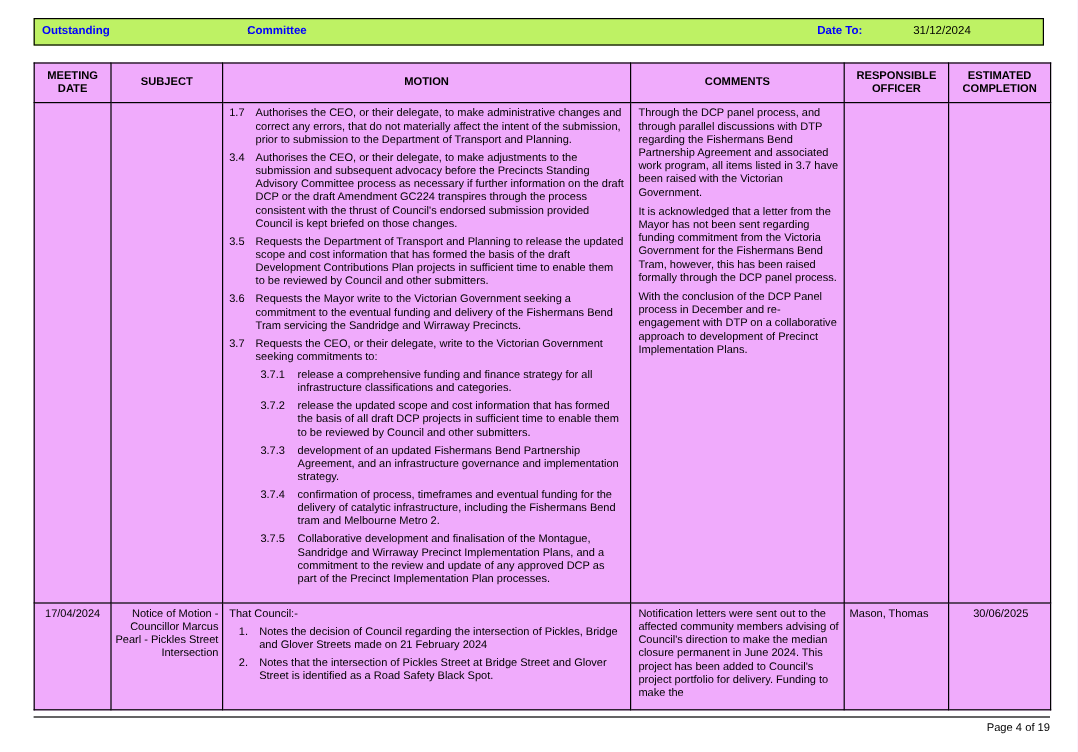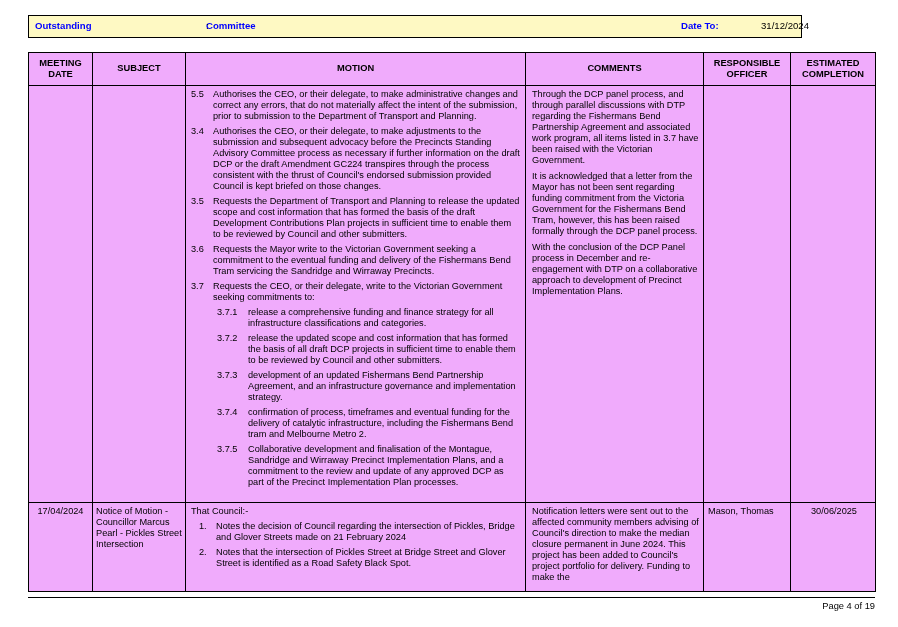--- a/index.html
+++ b/index.html
@@ -1,22 +1,22 @@
 <!DOCTYPE html>
 <html><head>
 <meta charset="utf-8">
 <style>
   * { margin:0; padding:0; box-sizing:border-box; }
   html,body { width:898px; height:627px; background:#ffffff; }
   body { font-family:"Liberation Sans","DejaVu Sans",sans-serif; color:#000; position:relative; overflow:hidden; }
 
   
   .topbar {
-    position:absolute; left:28px; top:15px; width:774px; height:23px;
-    border:1.5px solid #000; background:#fef9c3;
+    position:absolute; left:28px; top:15px; width:842px; height:23px;
+    border:1.5px solid #000; background:#bef264;
   }
   .topbar span { position:absolute; top:0; line-height:20px; font-size:9.6px; white-space:nowrap; }
   .blue { color:#0000FF; font-weight:bold; }
   .tb-status    { left:6px; }
   .tb-comlbl    { left:177px; }
   .tb-comcolon  { color:#000; font-weight:normal; }
   .tb-comval    { left:257px; }
   .tb-datelbl   { left:652px; }
   .tb-dateval   { left:732px; }
 
@@ -29,21 +29,21 @@
   table.report th, table.report td { border:1px solid #000; vertical-align:top; }
   table.report th {
     height:33px; vertical-align:middle; text-align:center;
     font-size:9.3px; font-weight:bold; line-height:11.5px; padding:2px 3px;
   }
   td { font-size:9.2px; line-height:11px; }
   tr.row-a { height:417px; }
   tr.row-b { height:81px; }
 
   td.c-date   { text-align:center; padding:3px 1px; }
-  td.c-subj   { text-align:left; padding:3px 3px; }
+  td.c-subj   { text-align:right; padding:3px 3px; }
   td.c-motion { padding:3px 5px; }
   td.c-comm   { padding:3px 4px; }
   td.c-off    { padding:3px 4px; }
   td.c-est    { padding:3px 20px; }
 
   .mi { display:flex; margin-bottom:4px; }
   .mi .num { flex:0 0 22px; }
   .mi .txt { flex:1 1 auto; }
   .mi.l2 { margin-left:26px; }
   .mi.l2 .num { flex:0 0 31px; }
@@ -87,21 +87,21 @@
       <th>RESPONSIBLE OFFICER</th>
       <th>ESTIMATED COMPLETION</th>
     </tr>
   </thead>
   <tbody>
     <tr class="row-a">
       <td class="c-date"></td>
       <td class="c-subj"></td>
       <td class="c-motion">
         <div class="mi l1">
-            <span class="num">5.5</span>
+            <span class="num">1.7</span>
             <span class="txt">Authorises the CEO, or their delegate, to make administrative changes and correct any errors, that do not materially affect the intent of the submission, prior to submission to the Department of Transport and Planning.</span>
           </div>
         <div class="mi l1">
             <span class="num">3.4</span>
             <span class="txt">Authorises the CEO, or their delegate, to make adjustments to the submission and subsequent advocacy before the Precincts Standing Advisory Committee process as necessary if further information on the draft DCP or the draft Amendment GC224 transpires through the process consistent with the thrust of Council's endorsed submission provided Council is kept briefed on those changes.</span>
           </div>
         <div class="mi l1">
             <span class="num">3.5</span>
             <span class="txt">Requests the Department of Transport and Planning to release the updated scope and cost information that has formed the basis of the draft Development Contributions Plan projects in sufficient time to enable them to be reviewed by Council and other submitters.</span>
           </div>

